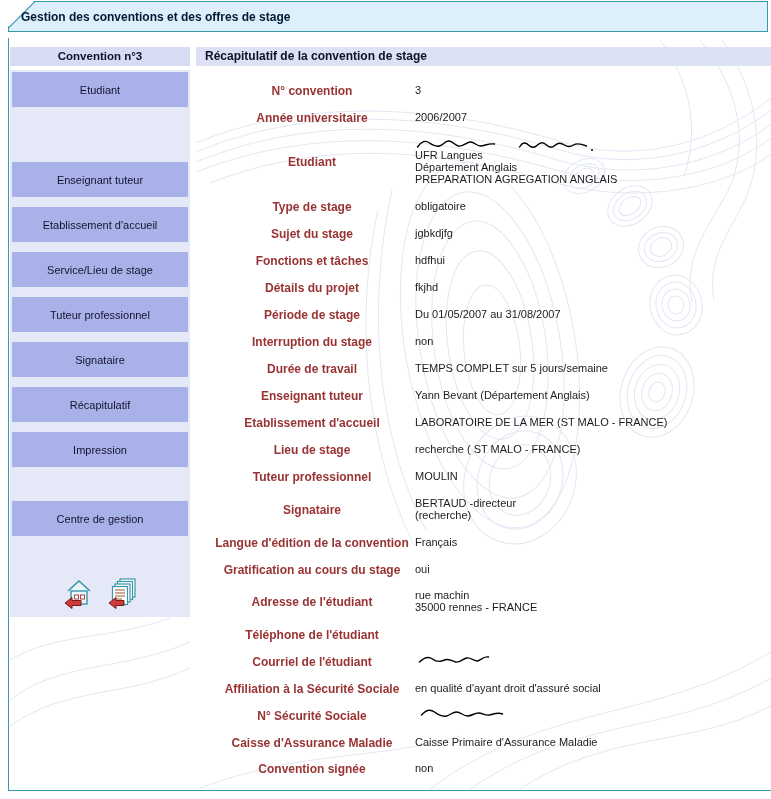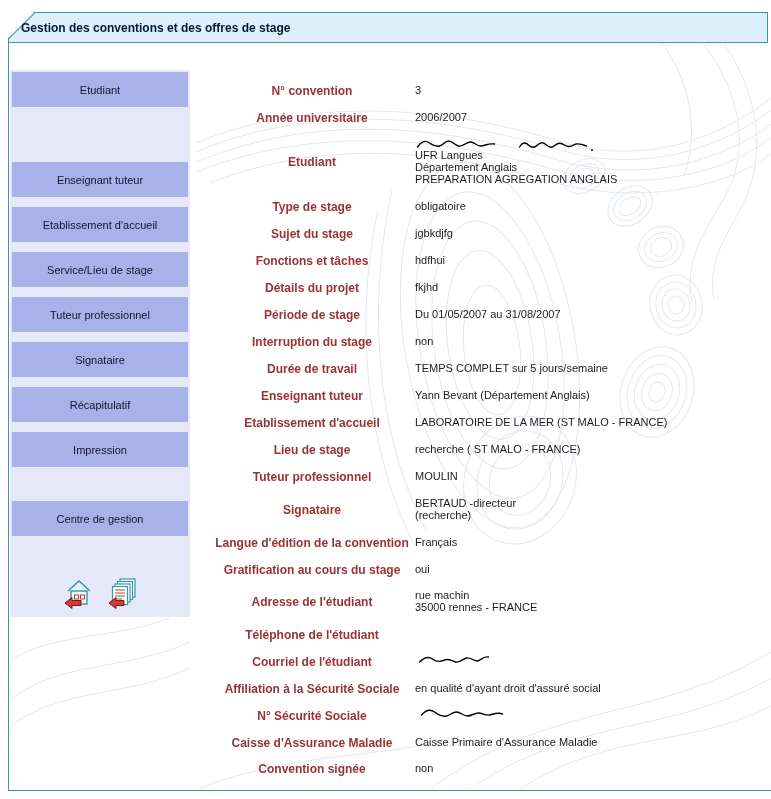--- a/index.html
+++ b/index.html
@@ -8,21 +8,21 @@
   #page { position:relative; width:771px; height:799px; background:#fff; overflow:hidden; }
 
   
   .watermark { position:absolute; left:0; top:0; z-index:0; }
 
   
   .frame-left   { position:absolute; left:8px; top:38px; width:1px; height:752px; background:#3898ab; z-index:2; }
   .frame-bottom { position:absolute; left:8px; top:790px; width:763px; height:1px; background:#3898ab; z-index:2; }
 
   
-  .app-header { position:absolute; left:8px; top:12px; width:760px; height:31px;
+  .app-header { position:absolute; left:8px; top:1px; width:760px; height:31px;
     background:#ddeffa; border:1px solid #3898ab;
     clip-path:polygon(26px 0, 100% 0, 100% 100%, 0 100%, 0 26px);
     z-index:3; }
   .app-header .diag { position:absolute; left:-6px; top:12px; width:38px; height:1px;
     background:#3898ab; transform:rotate(-45deg); }
   .app-header .title { position:absolute; left:12px; top:0; line-height:30px;
     font-size:12px; font-weight:bold; color:#001b33; }
 
   
   .sb-title { position:absolute; left:10px; top:47px; width:180px; height:19px;
@@ -114,20 +114,21 @@
   </svg>
 
   <div class="frame-left"></div>
   <div class="frame-bottom"></div>
 
   <div class="app-header">
     <div class="diag"></div>
     <div class="title">Gestion des conventions et des offres de stage</div>
   </div>
 
+  <div class="sb-title">Convention n°3</div>
   <div class="sb-panel">
     <div class="sb-btn" style="top:2px">Etudiant</div>
     <div class="sb-btn" style="top:92px">Enseignant tuteur</div>
     <div class="sb-btn" style="top:137px">Etablissement d'accueil</div>
     <div class="sb-btn" style="top:182px">Service/Lieu de stage</div>
     <div class="sb-btn" style="top:227px">Tuteur professionnel</div>
     <div class="sb-btn" style="top:272px">Signataire</div>
     <div class="sb-btn" style="top:362px">Impression</div>
     <div class="sb-btn" style="top:317px">Récapitulatif</div>
     <div class="sb-btn" style="top:431px">Centre de gestion</div>
@@ -150,20 +151,21 @@
           <line x1="7" y1="12" x2="17" y2="12"></line>
           <line x1="7" y1="15" x2="17" y2="15"></line>
           <line x1="7" y1="18" x2="17" y2="18"></line>
           <line x1="7" y1="21" x2="14" y2="21"></line>
         </g>
         <path d="M1,25 L8,19.5 L8,22.5 L16,22.5 L16,27.5 L8,27.5 L8,30.5 Z" fill="#cc3b3b" stroke="#801818" stroke-width="1"></path>
       </svg>
     </div>
   </div>
 
+  <div class="main-title">Récapitulatif de la convention de stage</div>
 
   <div class="rows">
 
     <div class="row" style="top:84px">
       <div class="lbl">N° convention</div>
       <div class="val">3</div>
     </div>
 
     <div class="row" style="top:111px">
       <div class="lbl">Année universitaire</div>

